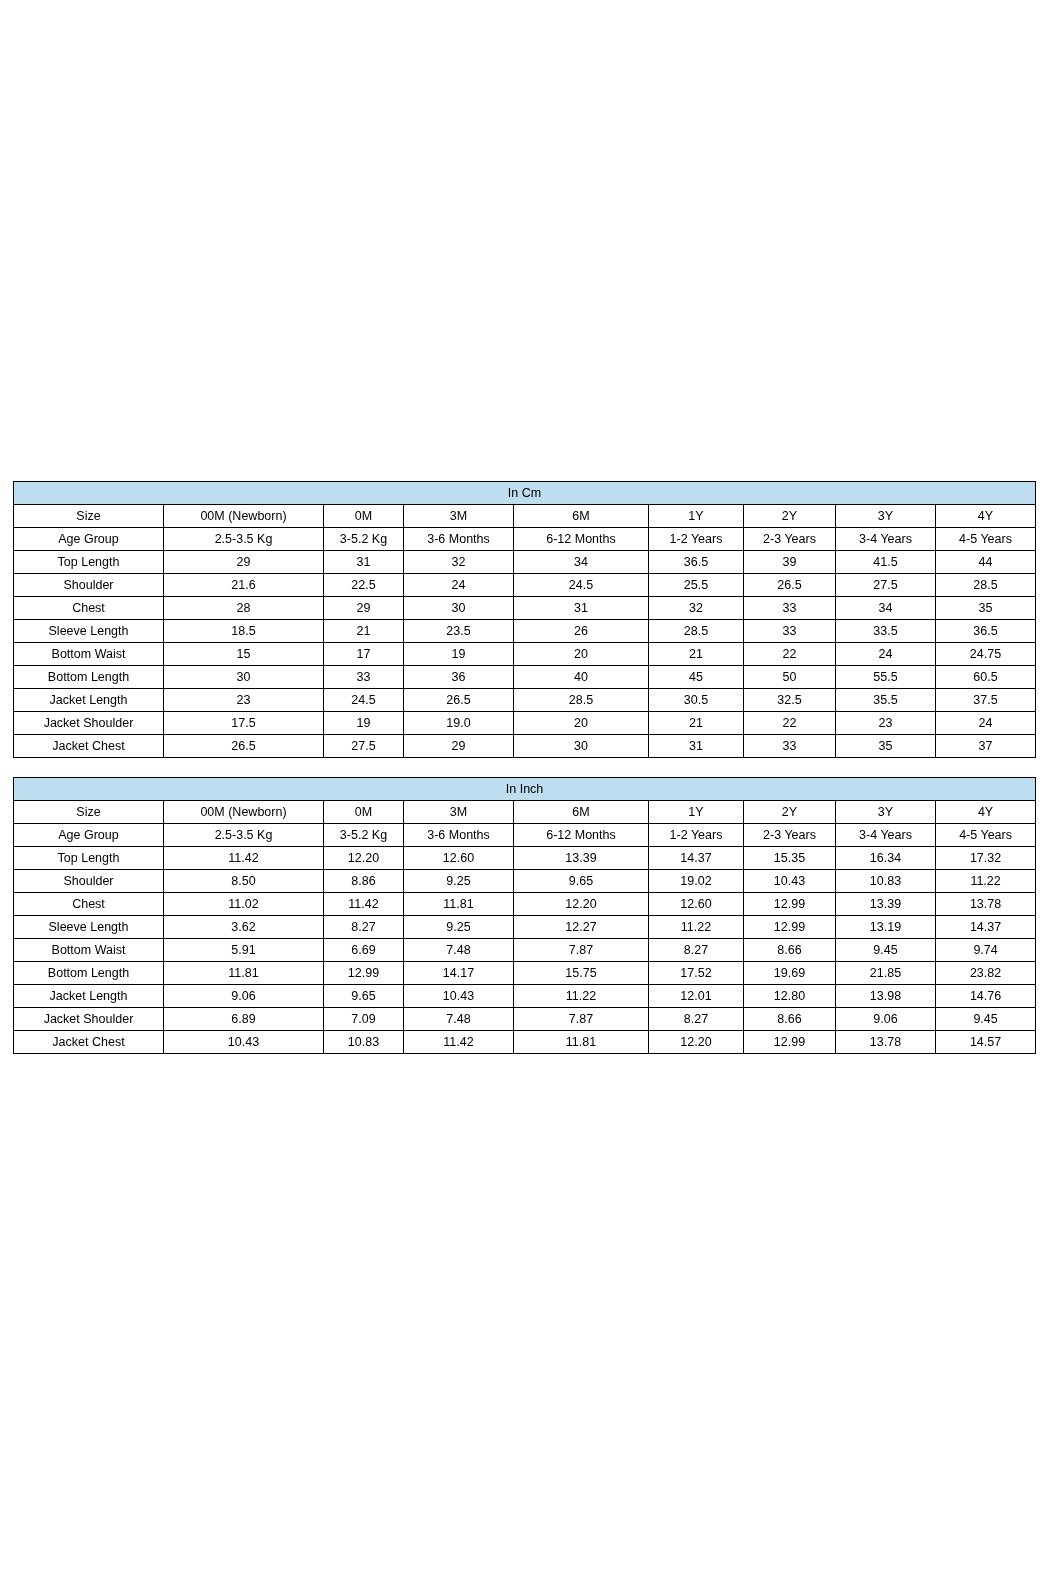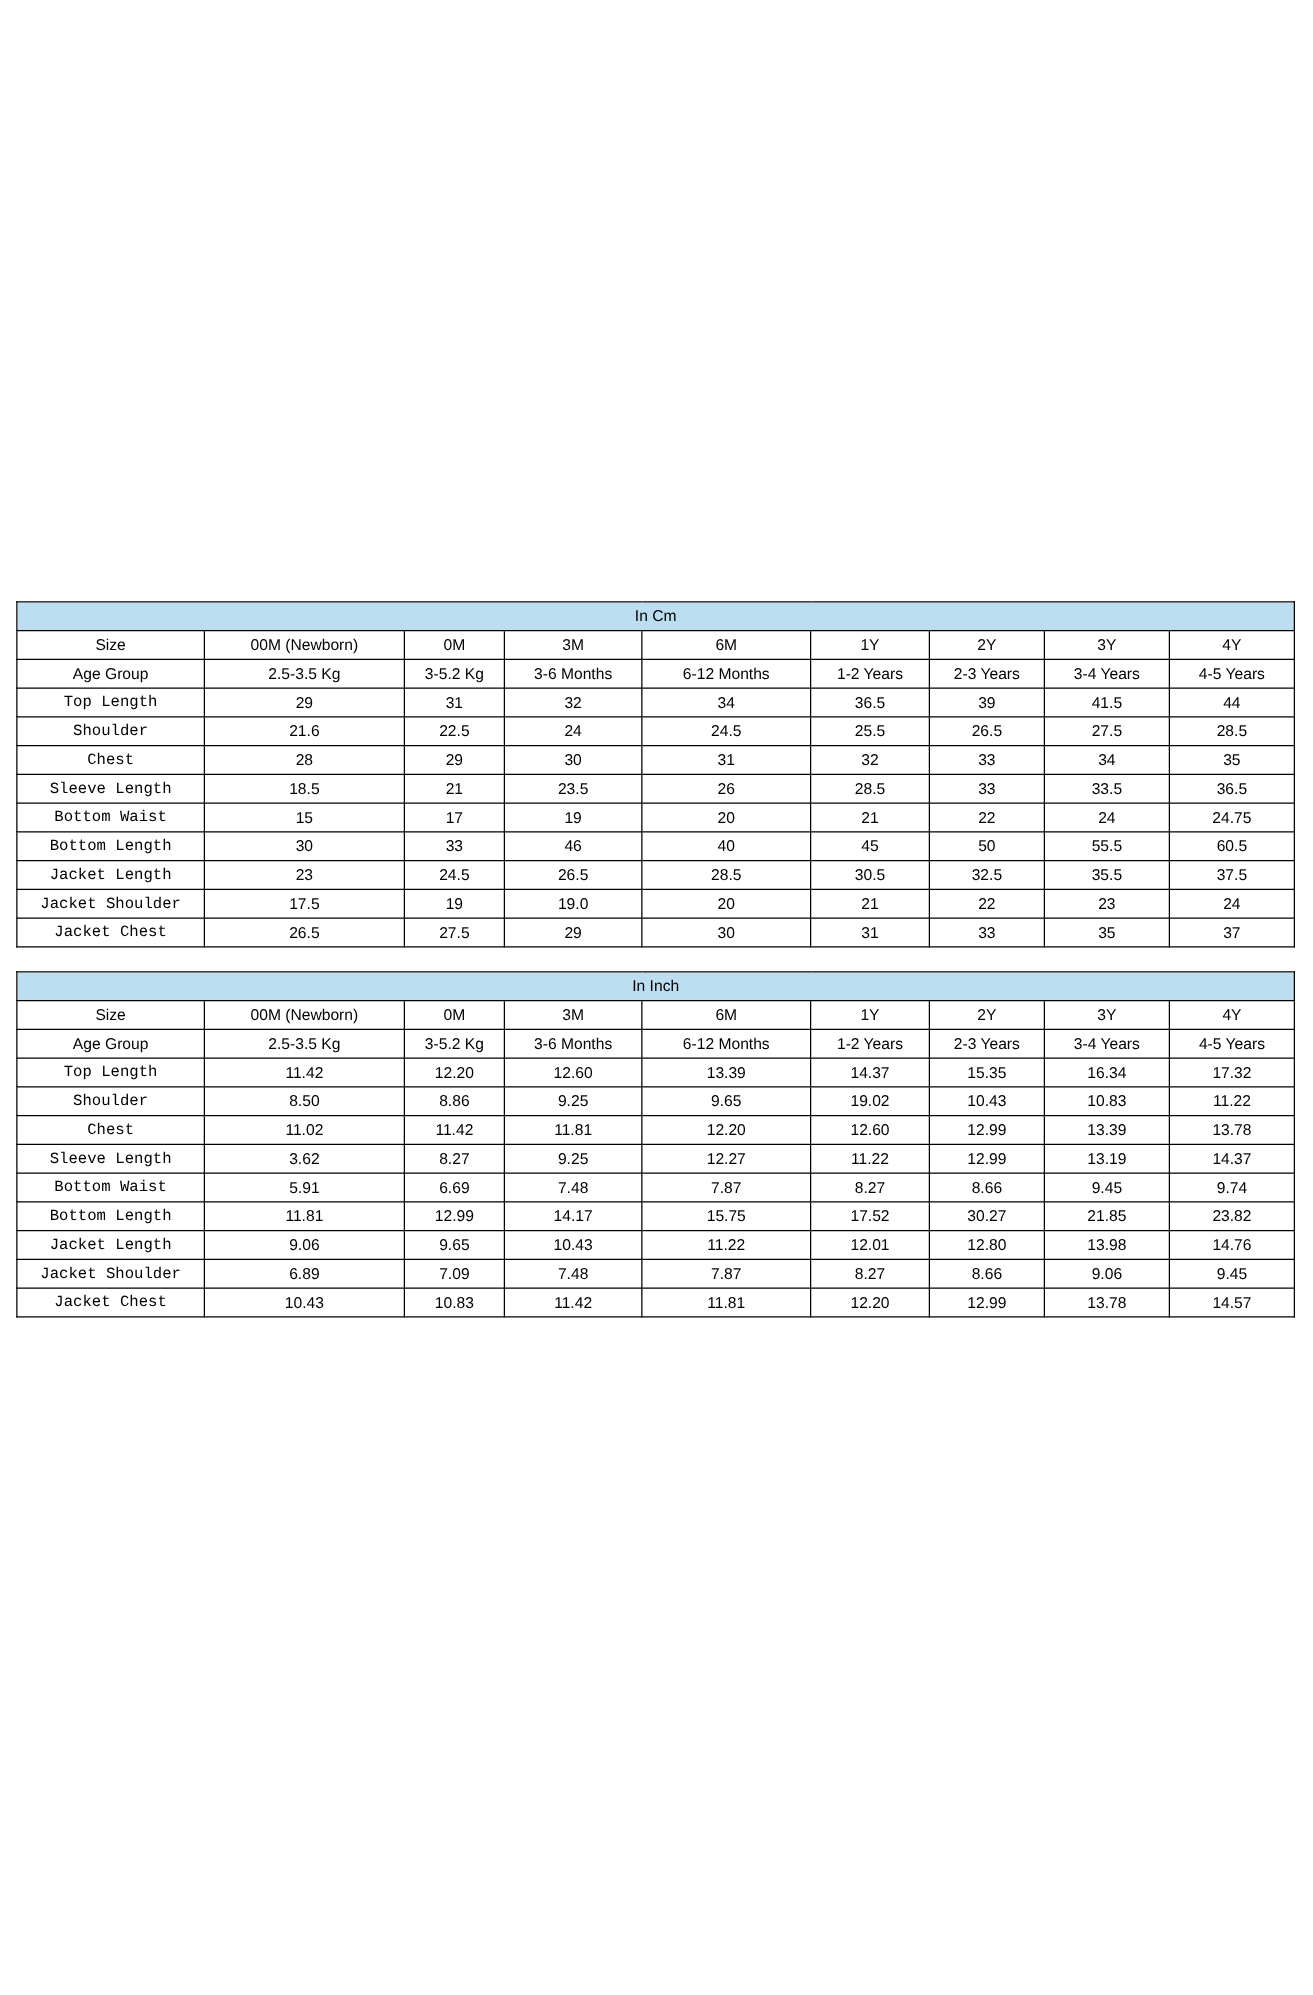--- a/index.html
+++ b/index.html
@@ -54,21 +54,20 @@
     text-align: center;
     height: 23px;
   }
   .head-row td {
     font-weight: bold;
   }
   .row-label {
     text-align: left;
     font-weight: bold;
     padding-left: 6px;
-    font-family: Liberation Mono, monospace;
   }
   .col-label { width: 150px; }
   .col-c0 { width: 160px; }
   .col-c1 { width: 80px; }
   .col-c2 { width: 110px; }
   .col-c3 { width: 135px; }
   .col-c4 { width: 95px; }
   .col-c5 { width: 92px; }
   .col-c6 { width: 100px; }
   .col-c7 { width: 100px; }
@@ -168,21 +167,21 @@
             <td>20</td>
             <td>21</td>
             <td>22</td>
             <td>24</td>
             <td>24.75</td>
           </tr>
           <tr>
             <td class="row-label">Bottom Length</td>
             <td>30</td>
             <td>33</td>
-            <td>46</td>
+            <td>36</td>
             <td>40</td>
             <td>45</td>
             <td>50</td>
             <td>55.5</td>
             <td>60.5</td>
           </tr>
           <tr>
             <td class="row-label">Jacket Length</td>
             <td>23</td>
             <td>24.5</td>
@@ -310,21 +309,21 @@
             <td>9.45</td>
             <td>9.74</td>
           </tr>
           <tr>
             <td class="row-label">Bottom Length</td>
             <td>11.81</td>
             <td>12.99</td>
             <td>14.17</td>
             <td>15.75</td>
             <td>17.52</td>
-            <td>30.27</td>
+            <td>19.69</td>
             <td>21.85</td>
             <td>23.82</td>
           </tr>
           <tr>
             <td class="row-label">Jacket Length</td>
             <td>9.06</td>
             <td>9.65</td>
             <td>10.43</td>
             <td>11.22</td>
             <td>12.01</td>

